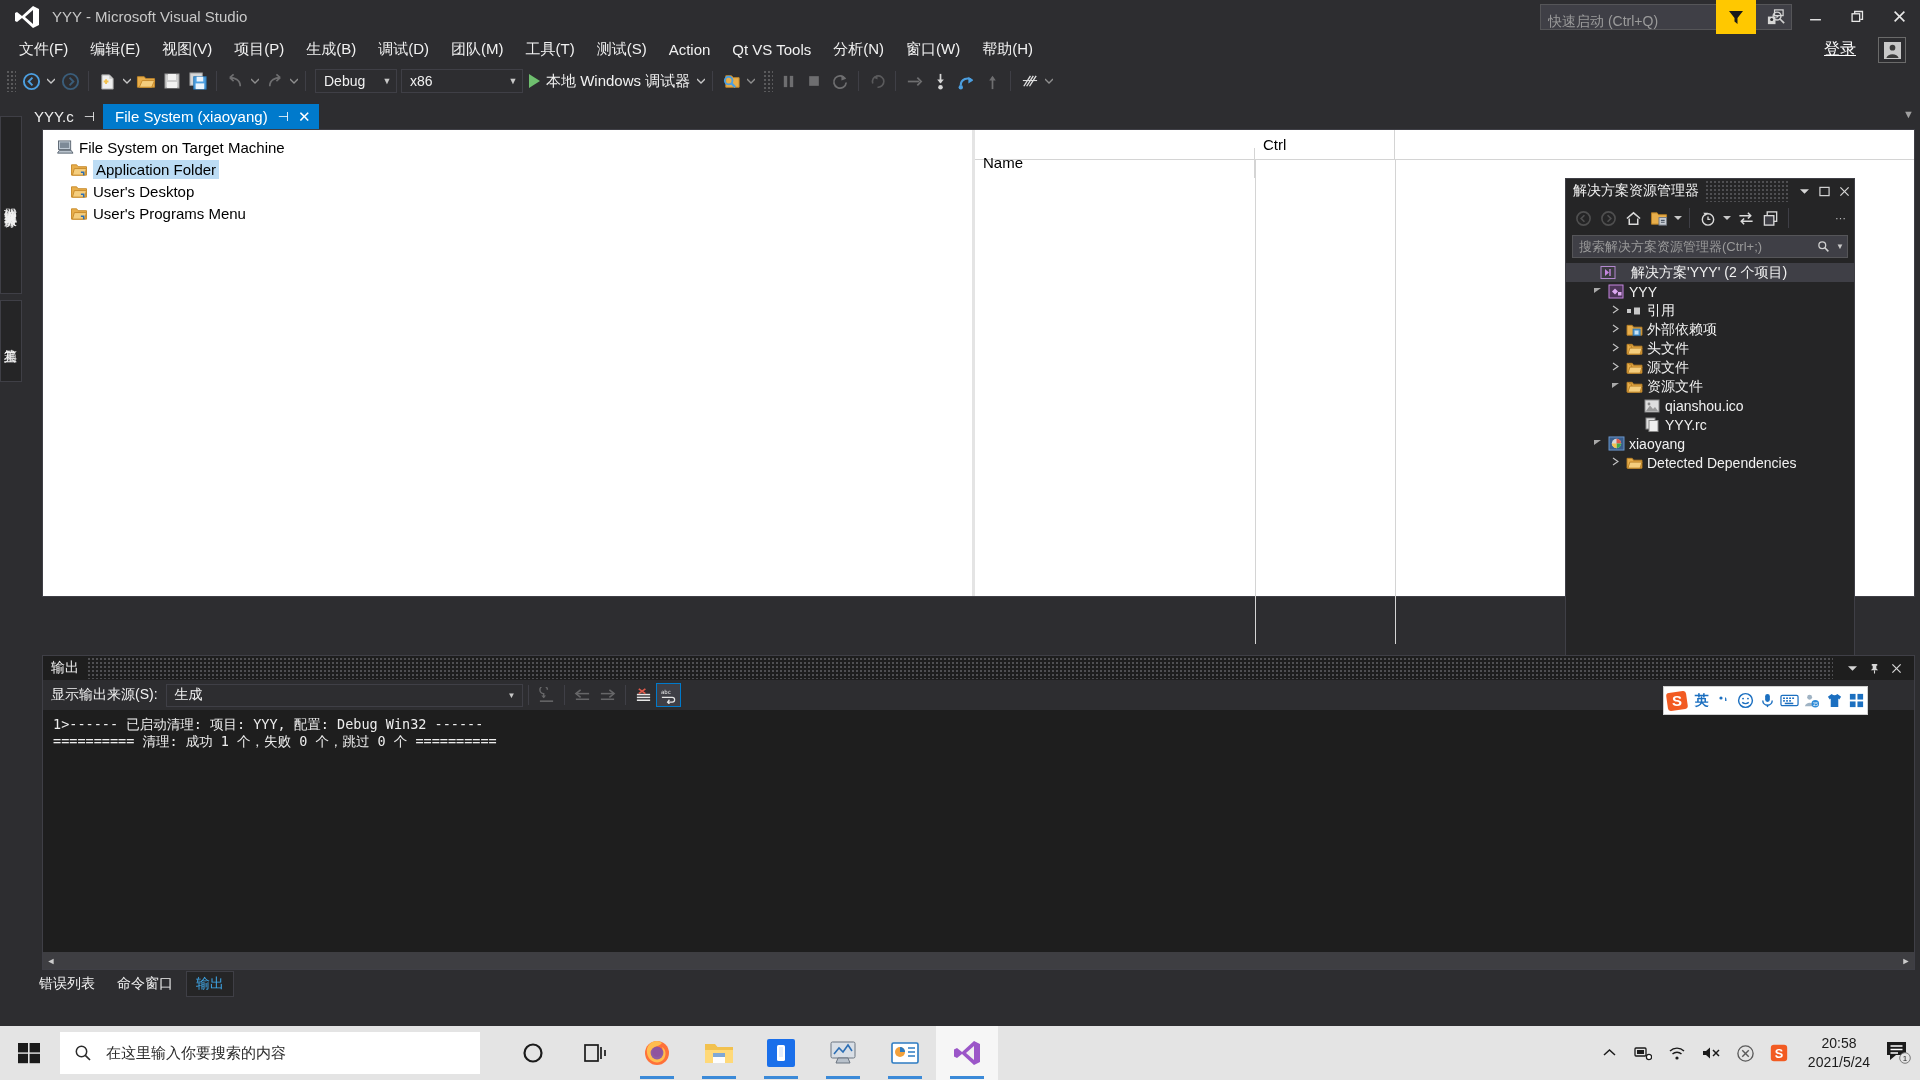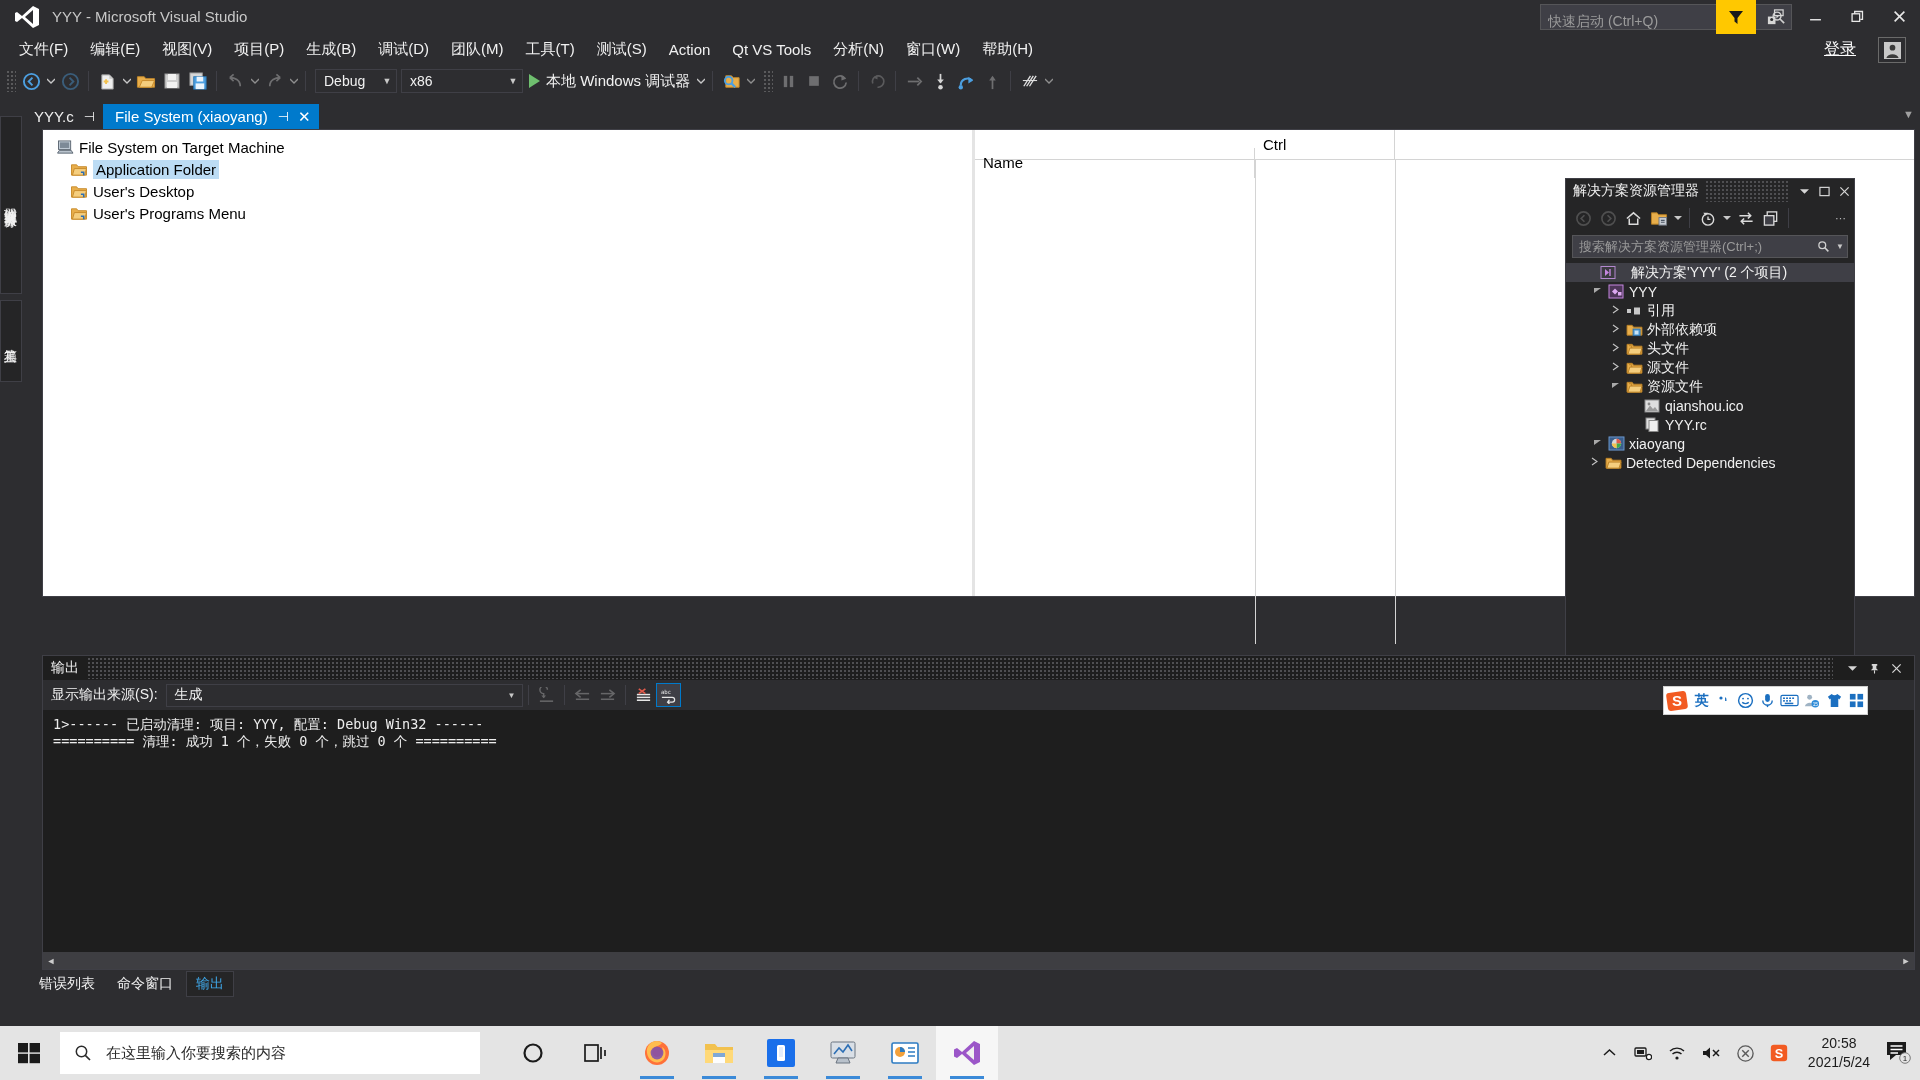--- a/index.html
+++ b/index.html
@@ -715,21 +715,21 @@
             <svg width="17" height="15" viewBox="0 0 18 16">
               <rect x="1" y="1" width="16" height="14" fill="#3A5E8C" stroke="#6E9BD0"></rect>
               <circle cx="9" cy="8" r="5" fill="#D8D8D8"></circle>
               <path d="M9 3 A5 5 0 0 1 14 8 L9 8 Z" fill="#E05A4A"></path>
               <path d="M9 8 L14 8 A5 5 0 0 1 9 13 Z" fill="#3BA94B"></path>
               <path d="M9 8 L9 13 A5 5 0 0 1 4 8 Z" fill="#F2C14E"></path>
             </svg>
           </span>
           <span>xiaoyang</span>
         </div>
-        <div class="tr" style="padding-left: 19px;">
+        <div class="tr" style="padding-left: 40px;">
           <span class="arw"><svg width="7" height="9" viewBox="0 0 7 9">
               <path d="M1 1 L6 4.5 L1 8" fill="none" stroke="#C5C5C5" stroke-width="1.1"></path>
             </svg></span>
           <span class="tic">
             <svg width="17" height="14" viewBox="0 0 18 15">
               <path d="M1 2.5 H6.5 L8 4.5 H17 V13 H1 Z" fill="#E8AE4B" stroke="#B97F22"></path>
               <path d="M2 13 L4 6.5 H17 L15 13 Z" fill="#F5CE7E" stroke="#B97F22"></path>
             </svg>
           </span>
           <span>Detected Dependencies</span>

